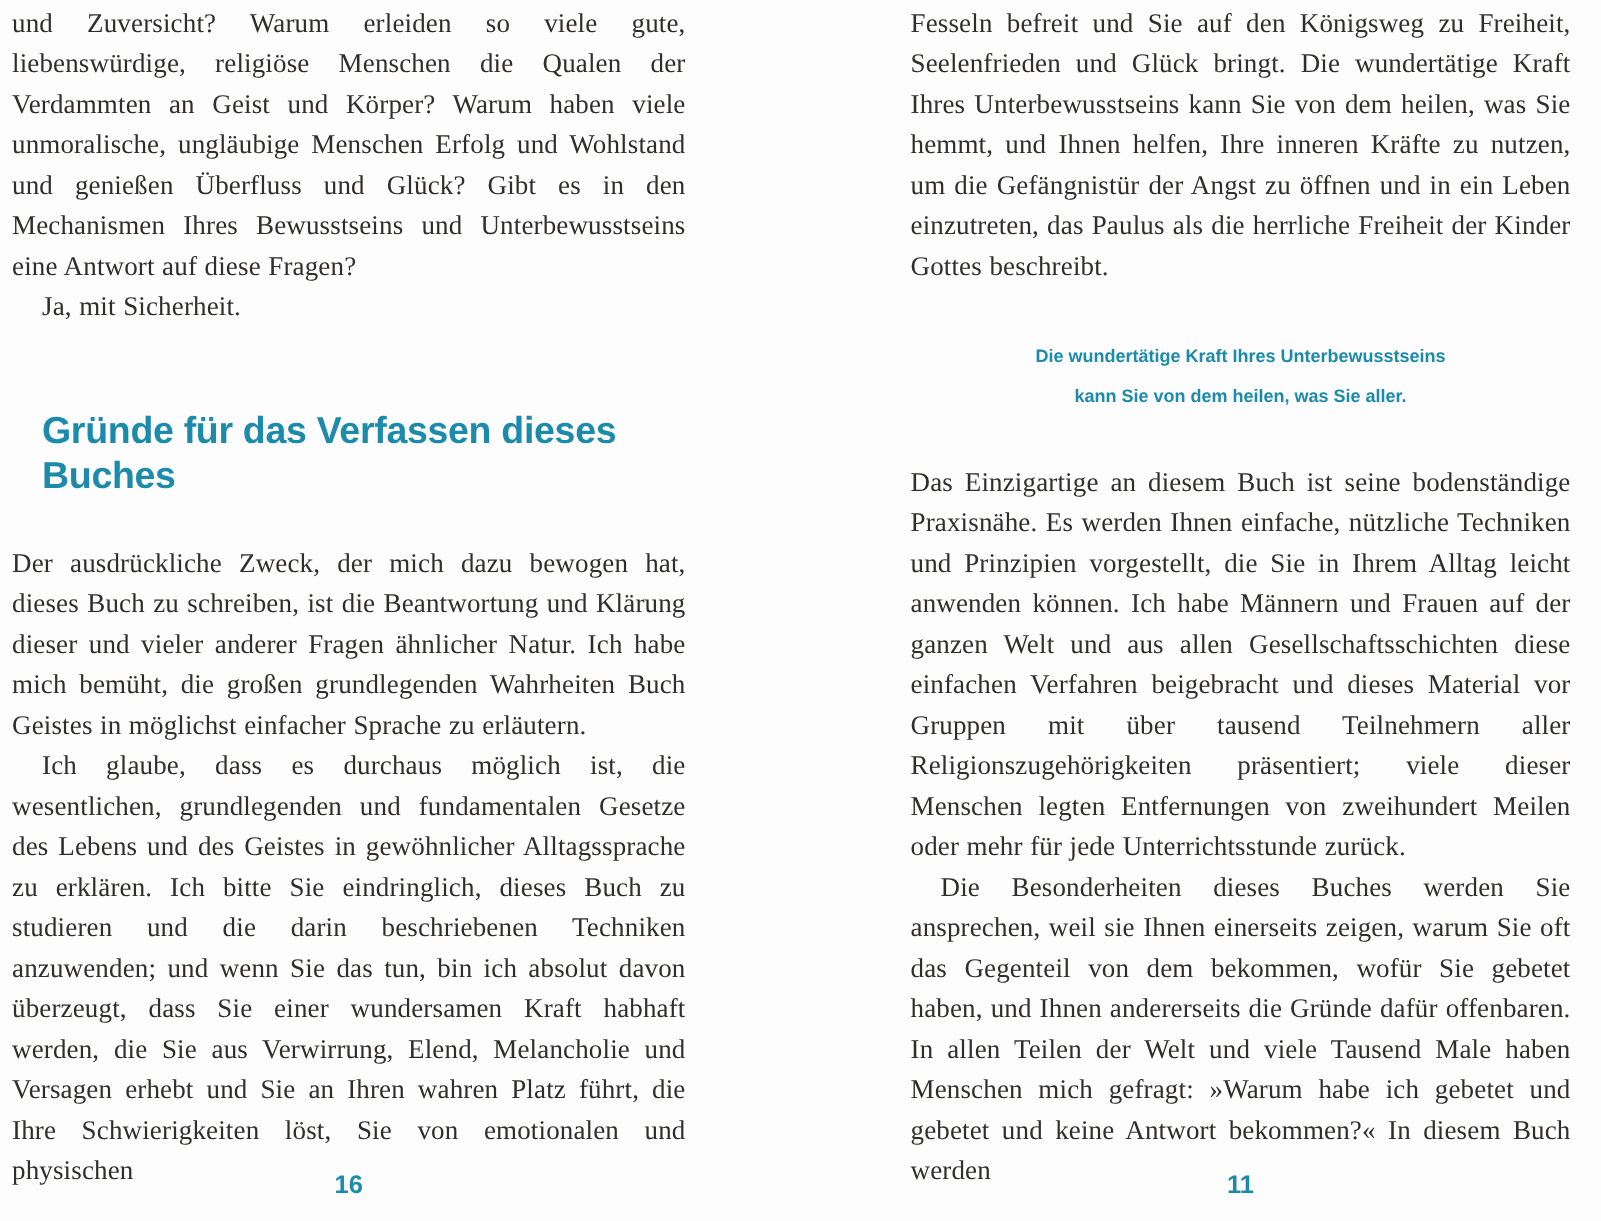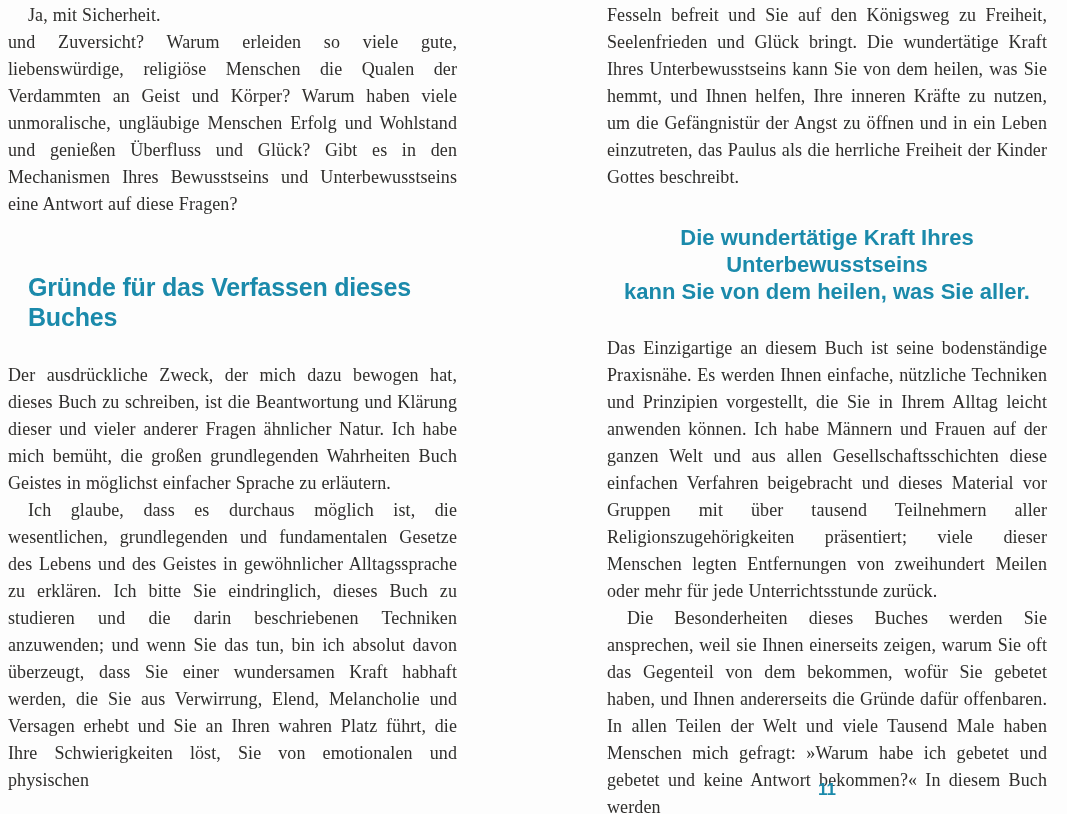--- a/index.html
+++ b/index.html
@@ -42,21 +42,21 @@
     font-size:25px;
     line-height:30px;
     letter-spacing:-0.2px;
     color:var(--accent);
     margin:54px 0 30px 0;
     padding-left:20px;
   }
   .pull-quote{
     font-family:"Liberation Sans", sans-serif;
     font-weight:700;
-    font-size:22px;
+    font-size:12px;
     line-height:27px;
     color:var(--accent);
     text-align:center;
     margin:33px 0 30px 0;
   }
   .folio{
     position:absolute;
     top:780px;
     font-family:"Liberation Sans", sans-serif;
     font-weight:700;
@@ -67,26 +67,27 @@
   .page-left  .folio{left:8px;width:449px;}
   .page-right .folio{left:73px;width:440px;}
 </style>
 </head>
 <body>
 
 <div class="spread">
 
   <section class="page page-left">
     <div class="column">
+        <p class="body-para" lang="de">und Zuversicht? Warum erleiden so viele gute, liebenswürdige, religiöse Menschen die Qualen der Verdammten an Geist und Körper? Warum haben viele unmoralische, ungläubige Menschen Erfolg und Wohlstand und genießen Überfluss und Glück? Gibt es in den Mechanismen Ihres Bewusstseins und Unterbewusstseins eine Antwort auf diese Fragen?</p>
         <p class="body-para indented" lang="de">Ja, mit Sicherheit.</p>
-        <p class="body-para" lang="de">und Zuversicht? Warum erleiden so viele gute, liebenswürdige, religiöse Menschen die Qualen der Verdammten an Geist und Körper? Warum haben viele unmoralische, ungläubige Menschen Erfolg und Wohlstand und genießen Überfluss und Glück? Gibt es in den Mechanismen Ihres Bewusstseins und Unterbewusstseins eine Antwort auf diese Fragen?</p>
         <h2 class="section-heading">Gründe für das Verfassen dieses Buches</h2>
         <p class="body-para" lang="de">Der ausdrückliche Zweck, der mich dazu bewogen hat, dieses Buch zu schreiben, ist die Beantwortung und Klärung dieser und vieler anderer Fragen ähnlicher Natur. Ich habe mich bemüht, die großen grundlegenden Wahrheiten Buch Geistes in möglichst einfacher Sprache zu erläutern.</p>
         <p class="body-para indented" lang="de">Ich glaube, dass es durchaus möglich ist, die wesentlichen, grundlegenden und fundamentalen Gesetze des Lebens und des Geistes in gewöhnlicher Alltagssprache zu erklären. Ich bitte Sie eindringlich, dieses Buch zu studieren und die darin beschriebenen Techniken anzuwenden; und wenn Sie das tun, bin ich absolut davon überzeugt, dass Sie einer wundersamen Kraft habhaft werden, die Sie aus Verwirrung, Elend, Melancholie und Versagen erhebt und Sie an Ihren wahren Platz führt, die Ihre Schwierigkeiten löst, Sie von emotionalen und physischen</p>
       </div>
+    <div class="folio">16</div>
   </section>
 
   <section class="page page-right">
     <div class="column">
         <p class="body-para" lang="de">Fesseln befreit und Sie auf den Königsweg zu Freiheit, Seelenfrieden und Glück bringt. Die wundertätige Kraft Ihres Unterbewusstseins kann Sie von dem heilen, was Sie hemmt, und Ihnen helfen, Ihre inneren Kräfte zu nutzen, um die Gefängnistür der Angst zu öffnen und in ein Leben einzutreten, das Paulus als die herrliche Freiheit der Kinder Gottes beschreibt.</p>
         <div class="pull-quote">
           <div class="pull-quote-line">Die wundertätige Kraft Ihres Unterbewusstseins</div>
           <div class="pull-quote-line">kann Sie von dem heilen, was Sie aller.</div>
         </div>
         <p class="body-para" lang="de">Das Einzigartige an diesem Buch ist seine bodenständige Praxisnähe. Es werden Ihnen einfache, nützliche Techniken und Prinzipien vorgestellt, die Sie in Ihrem Alltag leicht anwenden können. Ich habe Männern und Frauen auf der ganzen Welt und aus allen Gesellschaftsschichten diese einfachen Verfahren beigebracht und dieses Material vor Gruppen mit über tausend Teilnehmern aller Religionszugehörigkeiten präsentiert; viele dieser Menschen legten Entfernungen von zweihundert Meilen oder mehr für jede Unterrichtsstunde zurück.</p>

